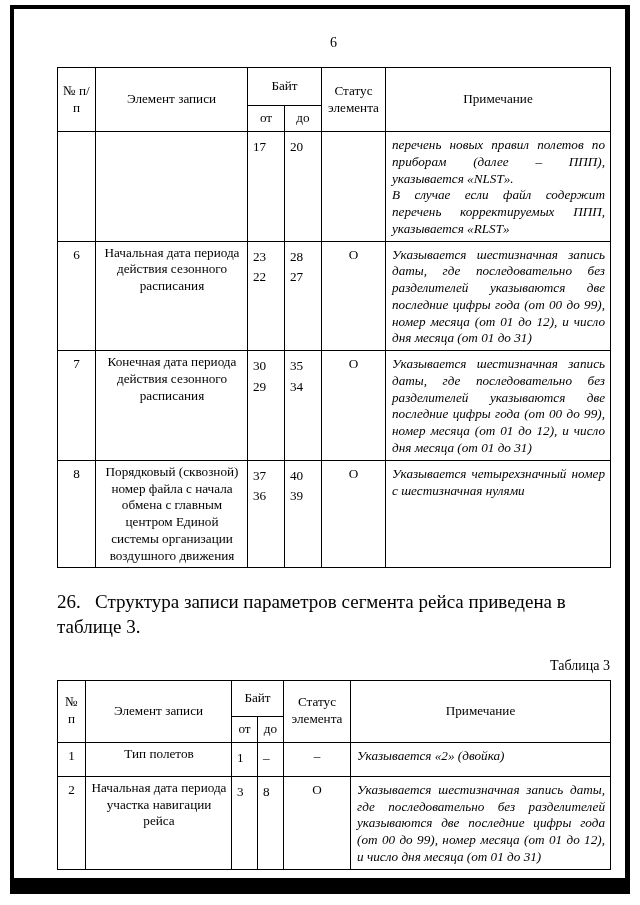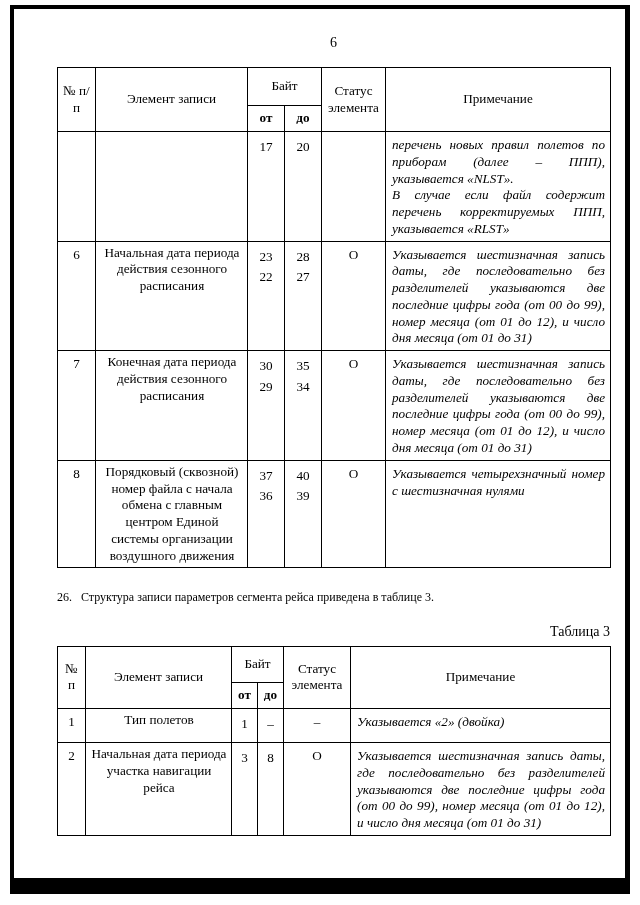--- a/index.html
+++ b/index.html
@@ -26,29 +26,29 @@
     border-collapse:collapse; table-layout:fixed; width:553px;
     font-size:13.2px; line-height:1.27;border-radius:13px;
   }
   th, td { border:1px solid #000; padding:3px 5px; vertical-align:top; }
   th {
     font-weight:normal; text-align:center; vertical-align:middle;
     white-space:pre-line;
   }
   td.c-num    { text-align:center; padding-top:5px; }
   td.c-el     { text-align:center; padding-left:5px; padding-right:4px; }
-  td.c-byte   { text-align:center; white-space:pre-line; line-height:1.55; padding-top:5px; }
+  td.c-byte   { text-align:left; white-space:pre-line; line-height:1.55; padding-top:5px; }
   td.c-status { text-align:center; padding-top:5px; }
   td.c-note   { text-align:justify; white-space:pre-line; padding-left:6px; padding-right:5px; padding-top:5px;font-style:italic; }
   tr.hrow1 th { height:38px; }
-  tr.hrow2 th { height:26px;font-weight:bold; }
+  tr.hrow2 th { height:26px; }
   .t3 tr.hrow1 th { height:36px; }
   .t3 tr.r1 td { height:34px; }
   .paragraph {
-    width:553px; font-size:12px; margin:22px 0 0 0; line-height:1.3;
+    width:553px; font-size:19px; margin:22px 0 0 0; line-height:1.3;
   }
   .table-caption {
     width:553px; font-size:14px; text-align:right; margin:18px 16px 6px 0;
   }
 </style>
 </head>
 <body>
 
 <div class="scan-frame"></div>
 

